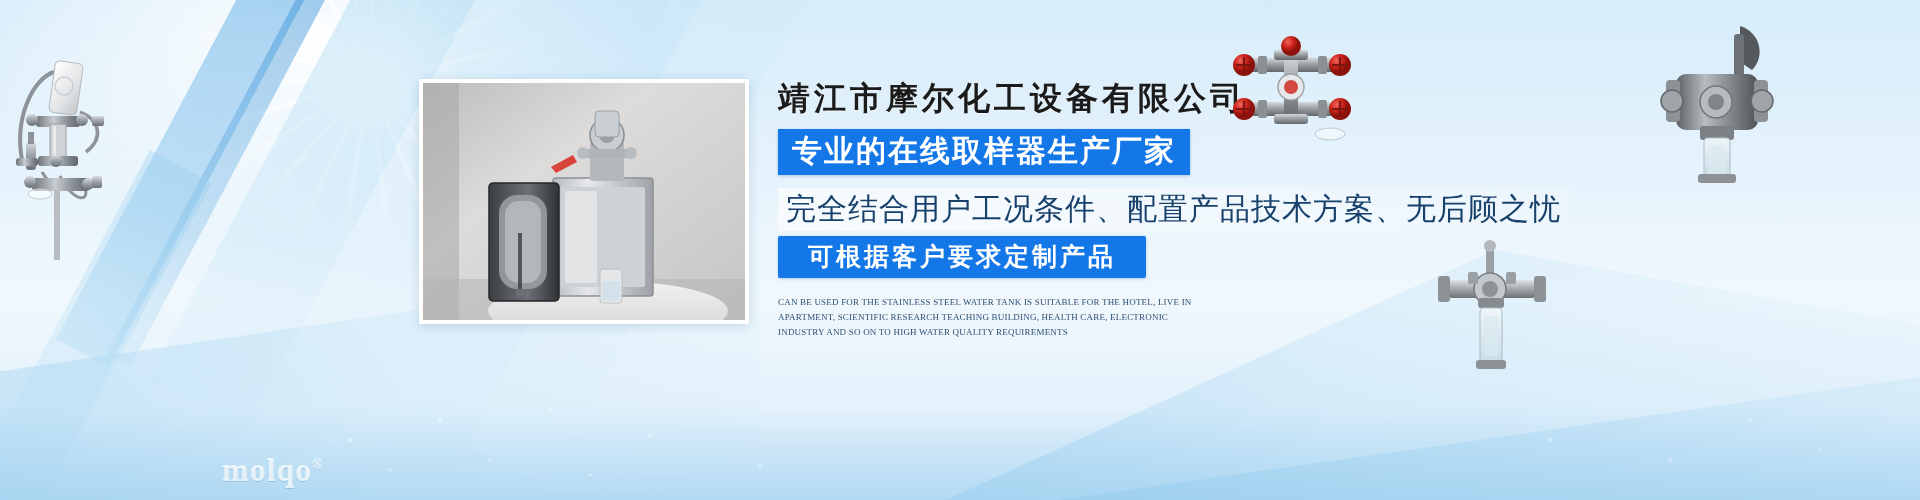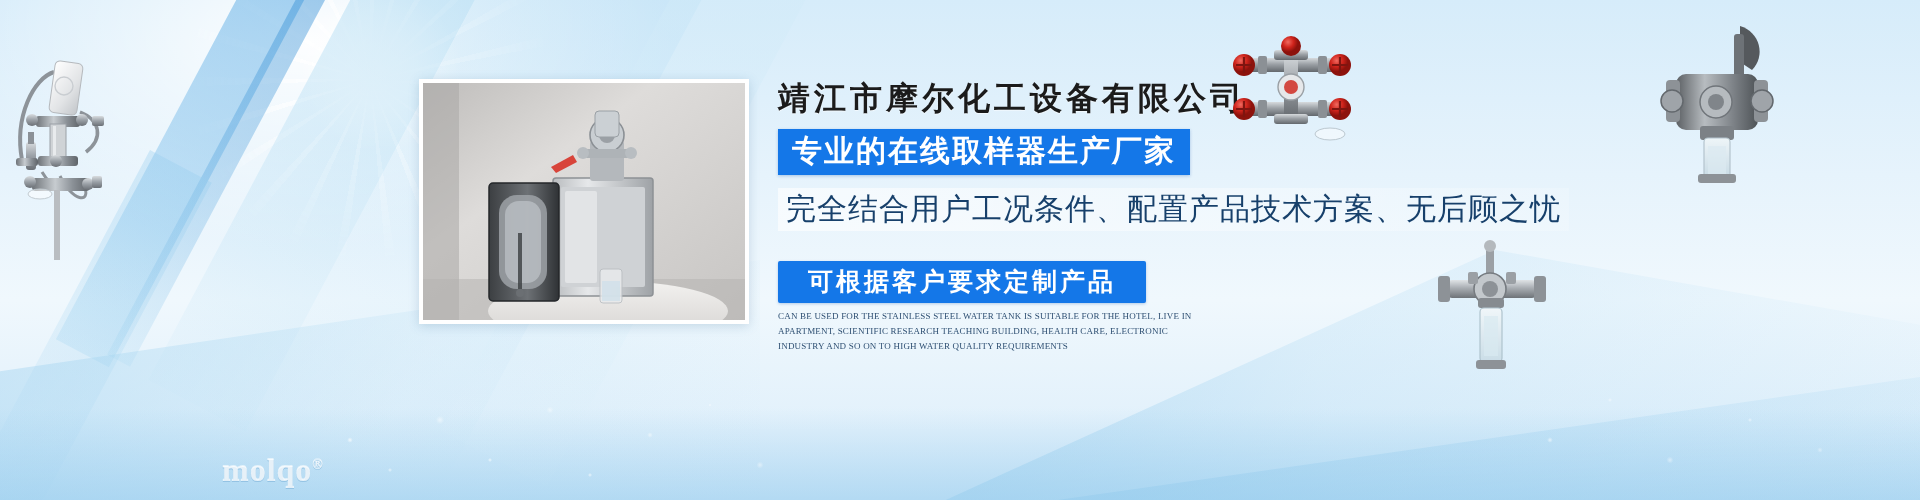--- a/index.html
+++ b/index.html
@@ -168,35 +168,35 @@
     color:#17406b;
     letter-spacing:1px;
     line-height:1.2;
     white-space:nowrap;
     padding:3px 8px 4px 8px;
     background:linear-gradient(90deg, rgba(255,255,255,.62), rgba(255,255,255,.18));
   }
 
   .cta {
     display:inline-block;
-    margin-top:30px;
+    margin-top:5px;
     background:#1477e8;
     color:#ffffff;
     font-size:25px;
     font-weight:600;
     letter-spacing:3px;
     padding:6px 30px 8px 30px;
     line-height:1.15;
     white-space:nowrap;
     border-radius:2px;
     box-shadow:0 1px 3px rgba(20,90,180,.28);
   }
 
   .eng-text {
-    margin-top:6px;
+    margin-top:17px;
     width:415px;
     font-family:"Liberation Serif", serif;
     font-size:9px;
     line-height:1.65;
     letter-spacing:.2px;
     color:#2e4f72;
     text-transform:uppercase;
   }
 
   

